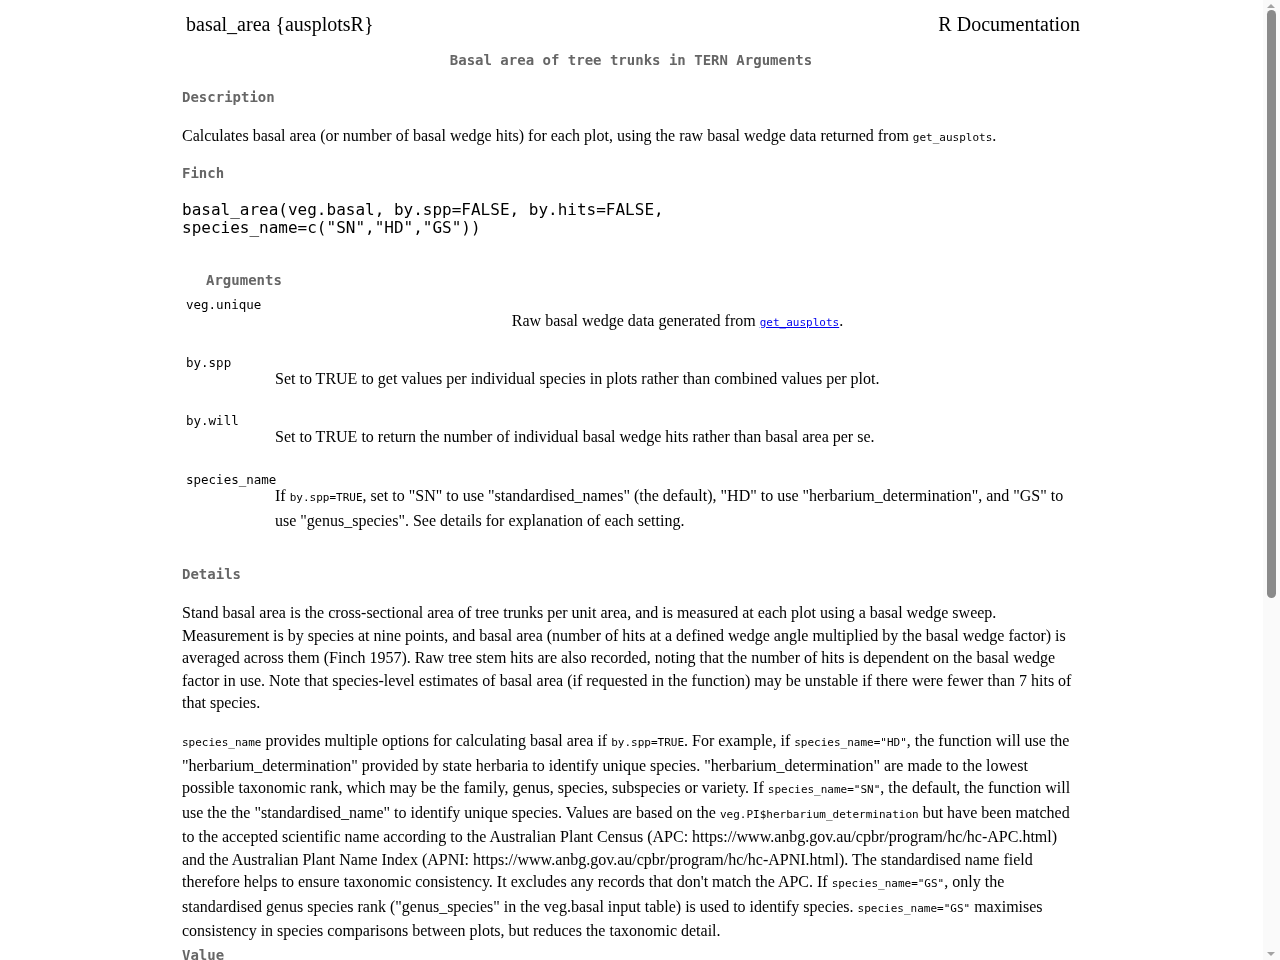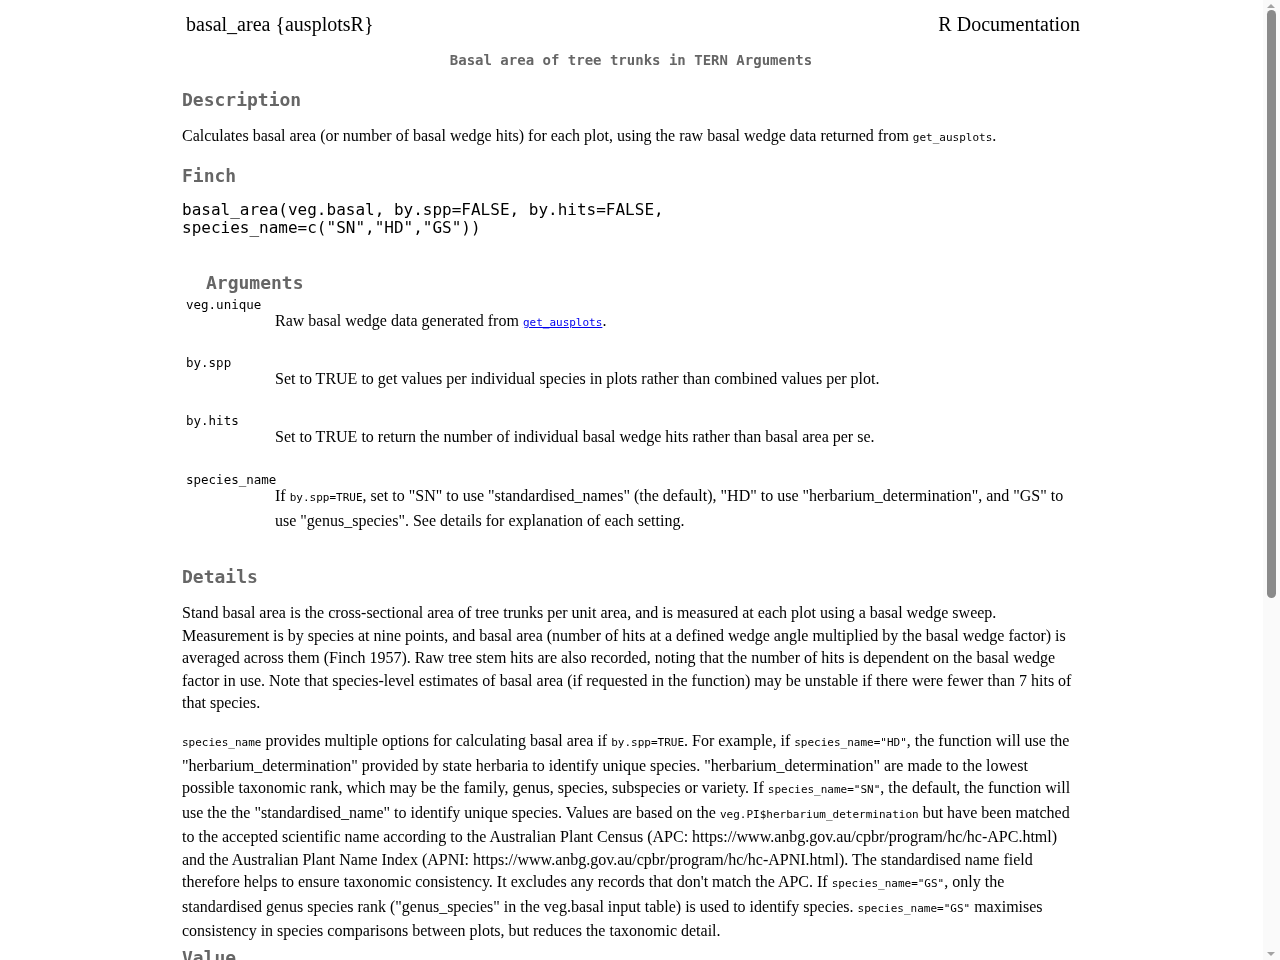--- a/index.html
+++ b/index.html
@@ -41,21 +41,21 @@
     font-size: 14px;
     color: #666666;
     margin: 0;
   }
   h3 {
     position: absolute;
     left: 0;
     margin: 0;
     font-family: "DejaVu Sans Mono", "Liberation Mono", monospace;
     font-weight: bold;
-    font-size: 18px;
+    font-size: 14px;
     color: #666666;
   }
   p, .para {
     position: absolute;
     left: 0;
     margin: 0;
     font-size: 16px;
     line-height: 22.5px;
   }
   code, .code {
@@ -136,26 +136,26 @@
   <h3 style="top:89px;">Description</h3>
   <p style="top:125px;"><span>Calculates basal area (or number of basal wedge hits) for each plot, using the raw basal wedge data returned from </span><code>get_ausplots</code><span>.</span></p>
 
   <h3 style="top:165px;">Finch</h3>
   <pre style="top:201px;"><span>basal_area(veg.basal, by.spp=FALSE, by.hits=FALSE,</span>
 <span>species_name=c("SN","HD","GS"))</span></pre>
 
   <h3 style="top:272px;margin-left:24px;">Arguments</h3>
 
   <div class="arg-name" style="top:297px;">veg.unique</div>
-  <div class="arg-desc" style="top:310px;"><span>Raw basal wedge data generated from </span><a class="link code" href="#">get_ausplots</a><span>.</span></div>
+  <div class="arg-desc" style="top:310px;text-align:center;"><span>Raw basal wedge data generated from </span><a class="link code" href="#">get_ausplots</a><span>.</span></div>
 
   <div class="arg-name" style="top:355px;">by.spp</div>
   <div class="arg-desc" style="top:368px;">Set to TRUE to get values per individual species in plots rather than combined values per plot.</div>
 
-  <div class="arg-name" style="top:413px;">by.hits</div>
+  <div class="arg-name" style="top:413px;">by.will</div>
   <div class="arg-desc" style="top:426px;">Set to TRUE to return the number of individual basal wedge hits rather than basal area per se.</div>
 
   <div class="arg-name" style="top:472px;">species_name</div>
   <div class="arg-desc" style="top:485px;"><span>If </span><code>by.spp=TRUE</code><span>, set to "SN" to use "standardised_names" (the default), "HD" to use "herbarium_determination", and "GS" to use "genus_species". See details for explanation of each setting.</span></div>
 
   <h3 style="top:566px;">Details</h3>
   <p style="top:602px; width:898px;">Stand basal area is the cross-sectional area of tree trunks per unit area, and is measured at each plot using a basal wedge sweep. Measurement is by species at nine points, and basal area (number of hits at a defined wedge angle multiplied by the basal wedge factor) is averaged across them (Finch 1957). Raw tree stem hits are also recorded, noting that the number of hits is dependent on the basal wedge factor in use. Note that species-level estimates of basal area (if requested in the function) may be unstable if there were fewer than 7 hits of that species.</p>
   <p style="top:730px; width:898px;"><code>species_name</code><span> provides multiple options for calculating basal area if </span><code>by.spp=TRUE</code><span>. For example, if </span><code>species_name="HD"</code><span>, the function will use the "herbarium_determination" provided by state herbaria to identify unique species. "herbarium_determination" are made to the lowest possible taxonomic rank, which may be the family, genus, species, subspecies or variety. If </span><code>species_name="SN"</code><span>, the default, the function will use the the "standardised_name" to identify unique species. Values are based on the </span><code>veg.PI$herbarium_determination</code><span> but have been matched to the accepted scientific name according to the Australian Plant Census (APC: https://www.anbg.gov.au/cpbr/program/hc/hc-APC.html) and the Australian Plant Name Index (APNI: https://www.anbg.gov.au/cpbr/program/hc/hc-APNI.html). The standardised name field therefore helps to ensure taxonomic consistency. It excludes any records that don't match the APC. If </span><code>species_name="GS"</code><span>, only the standardised genus species rank ("genus_species" in the veg.basal input table) is used to identify species. </span><code>species_name="GS"</code><span> maximises consistency in species comparisons between plots, but reduces the taxonomic detail.</span></p>
 
   <h3 style="top:947px;">Value</h3>

